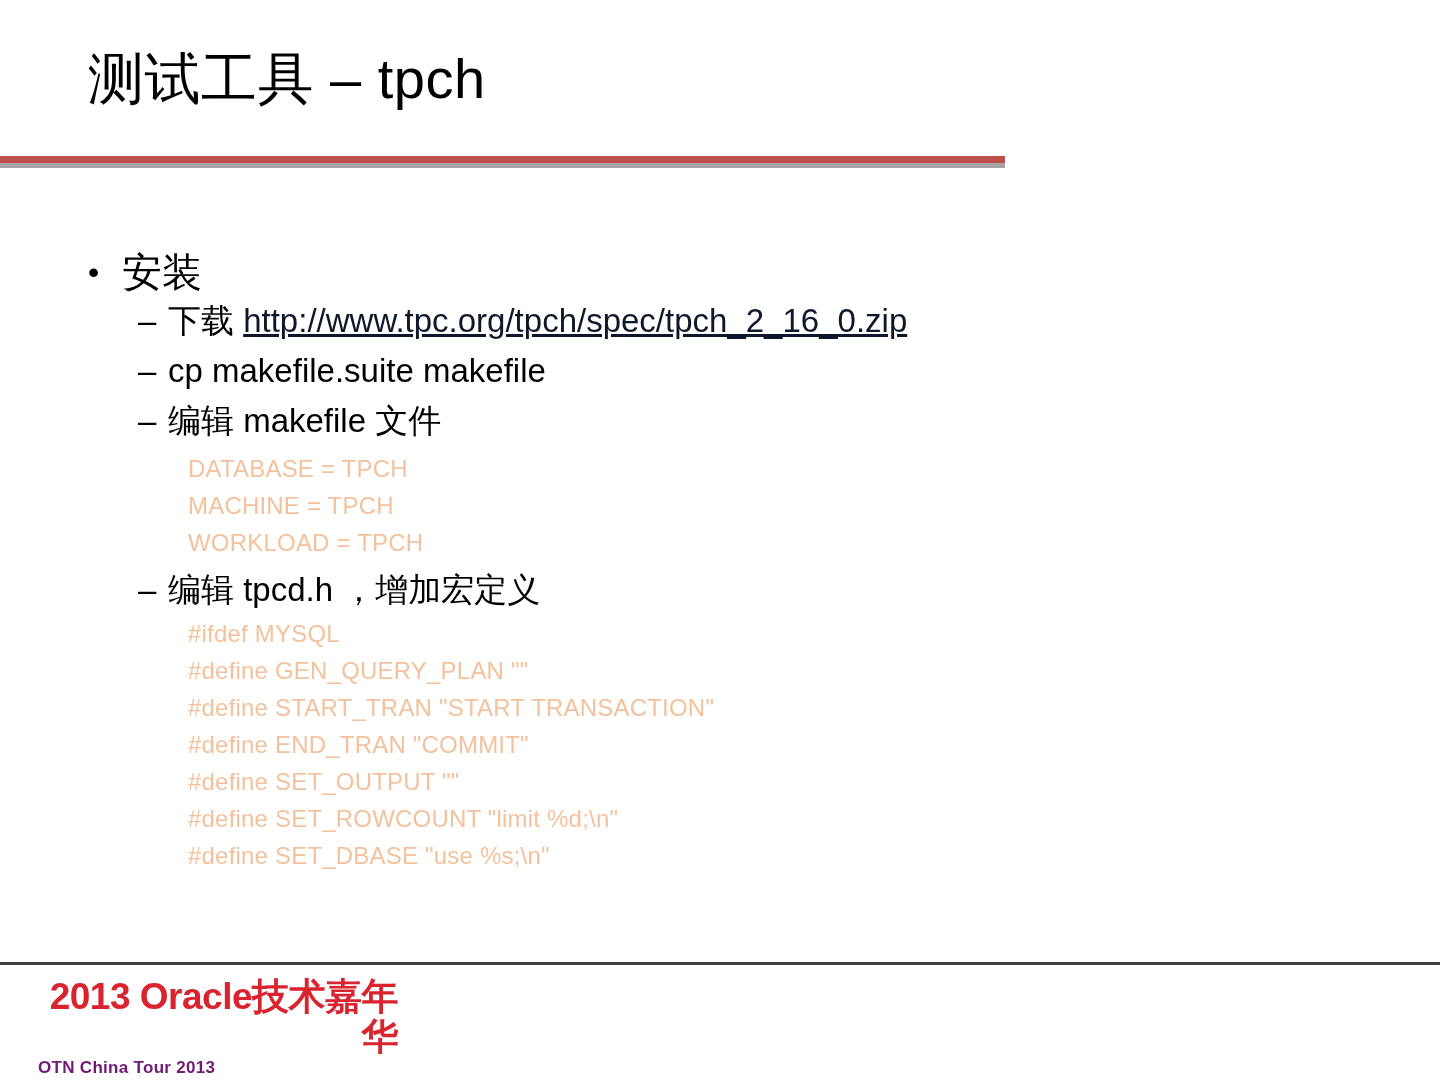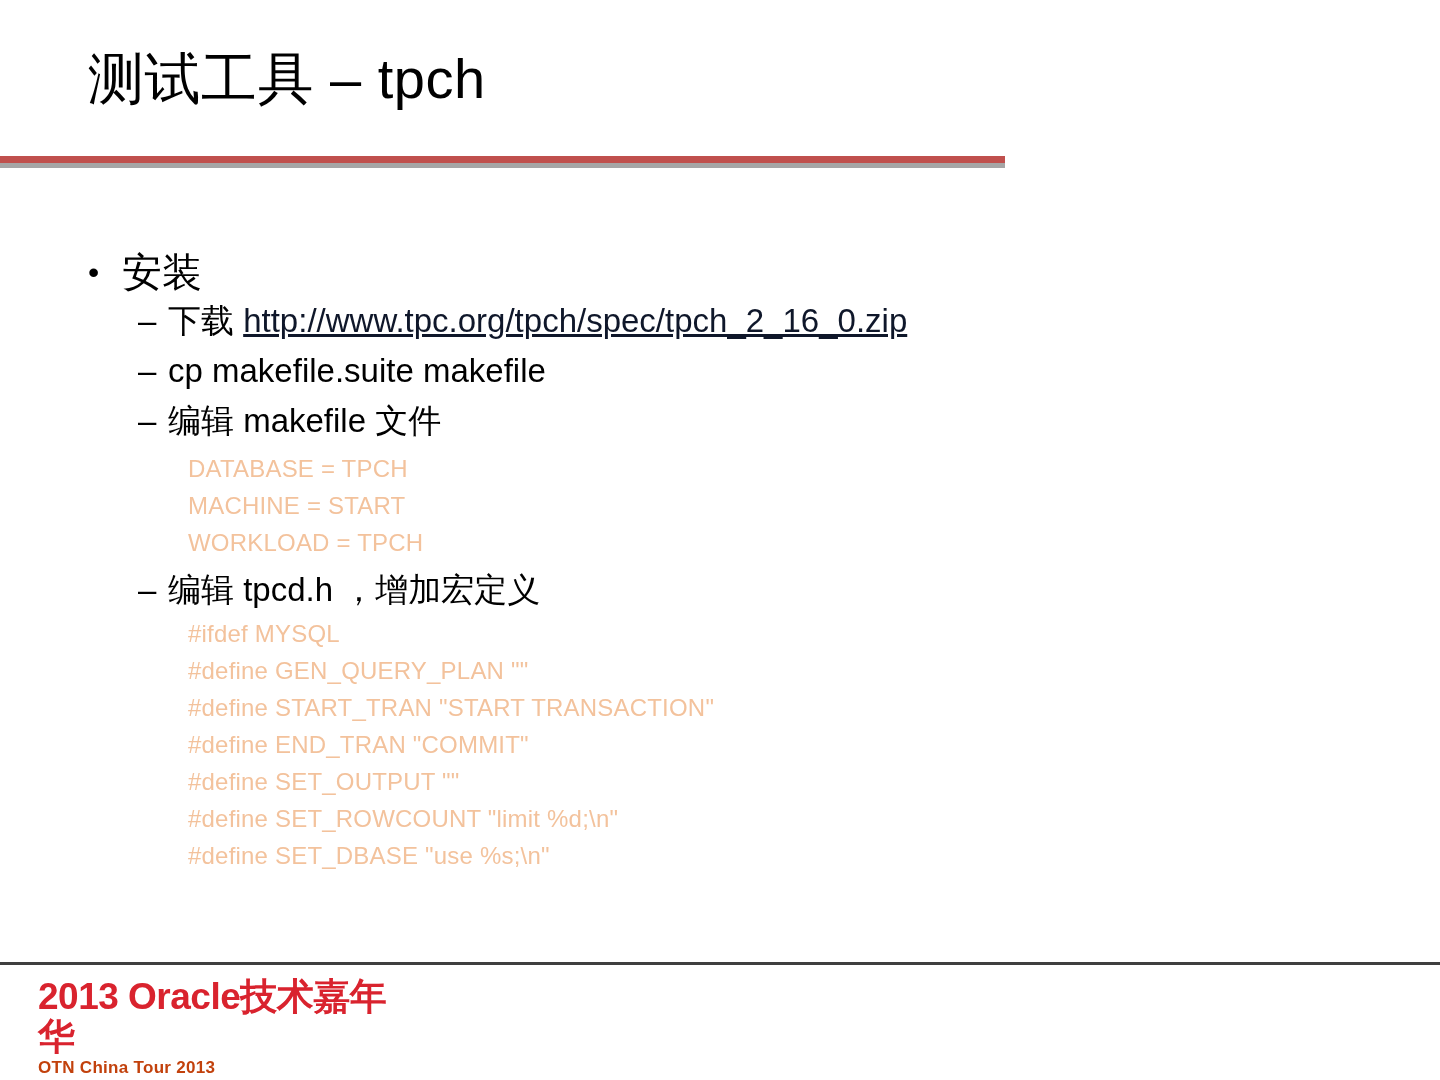--- a/index.html
+++ b/index.html
@@ -128,25 +128,26 @@
     left: 38px;
     top: 12px;
     width: 360px;
   }
   .fl-line1 {
     font-size: 37px;
     font-weight: bold;
     color: #D9232E;
     line-height: 40px;
     letter-spacing: -0.5px;
+    text-align: right;
   }
   .fl-line2 {
     font-size: 17px;
     font-weight: bold;
-    color: #c2410c;
+    color: #701a75;
     line-height: 21px;
     letter-spacing: 0.3px;
   }
 </style>
 </head>
 <body>
 
 <div class="slide">
 
   <div class="slide-title">测试工具 –  tpch</div>
@@ -171,21 +172,21 @@
     </div>
 
     <div class="lvl2">
       <span class="dash">–</span>
       <span>编辑  makefile  文件</span>
     </div>
 
     <div class="gap-sm"></div>
 
     <div class="codeline">DATABASE = TPCH</div>
-    <div class="codeline">MACHINE = START</div>
+    <div class="codeline">MACHINE = TPCH</div>
     <div class="codeline">WORKLOAD = TPCH</div>
 
     <div class="gap-sm"></div>
 
     <div class="lvl2">
       <span class="dash">–</span>
       <span>编辑 tpcd.h  ，增加宏定义</span>
     </div>
 
     <div class="codeline">#ifdef MYSQL</div>

